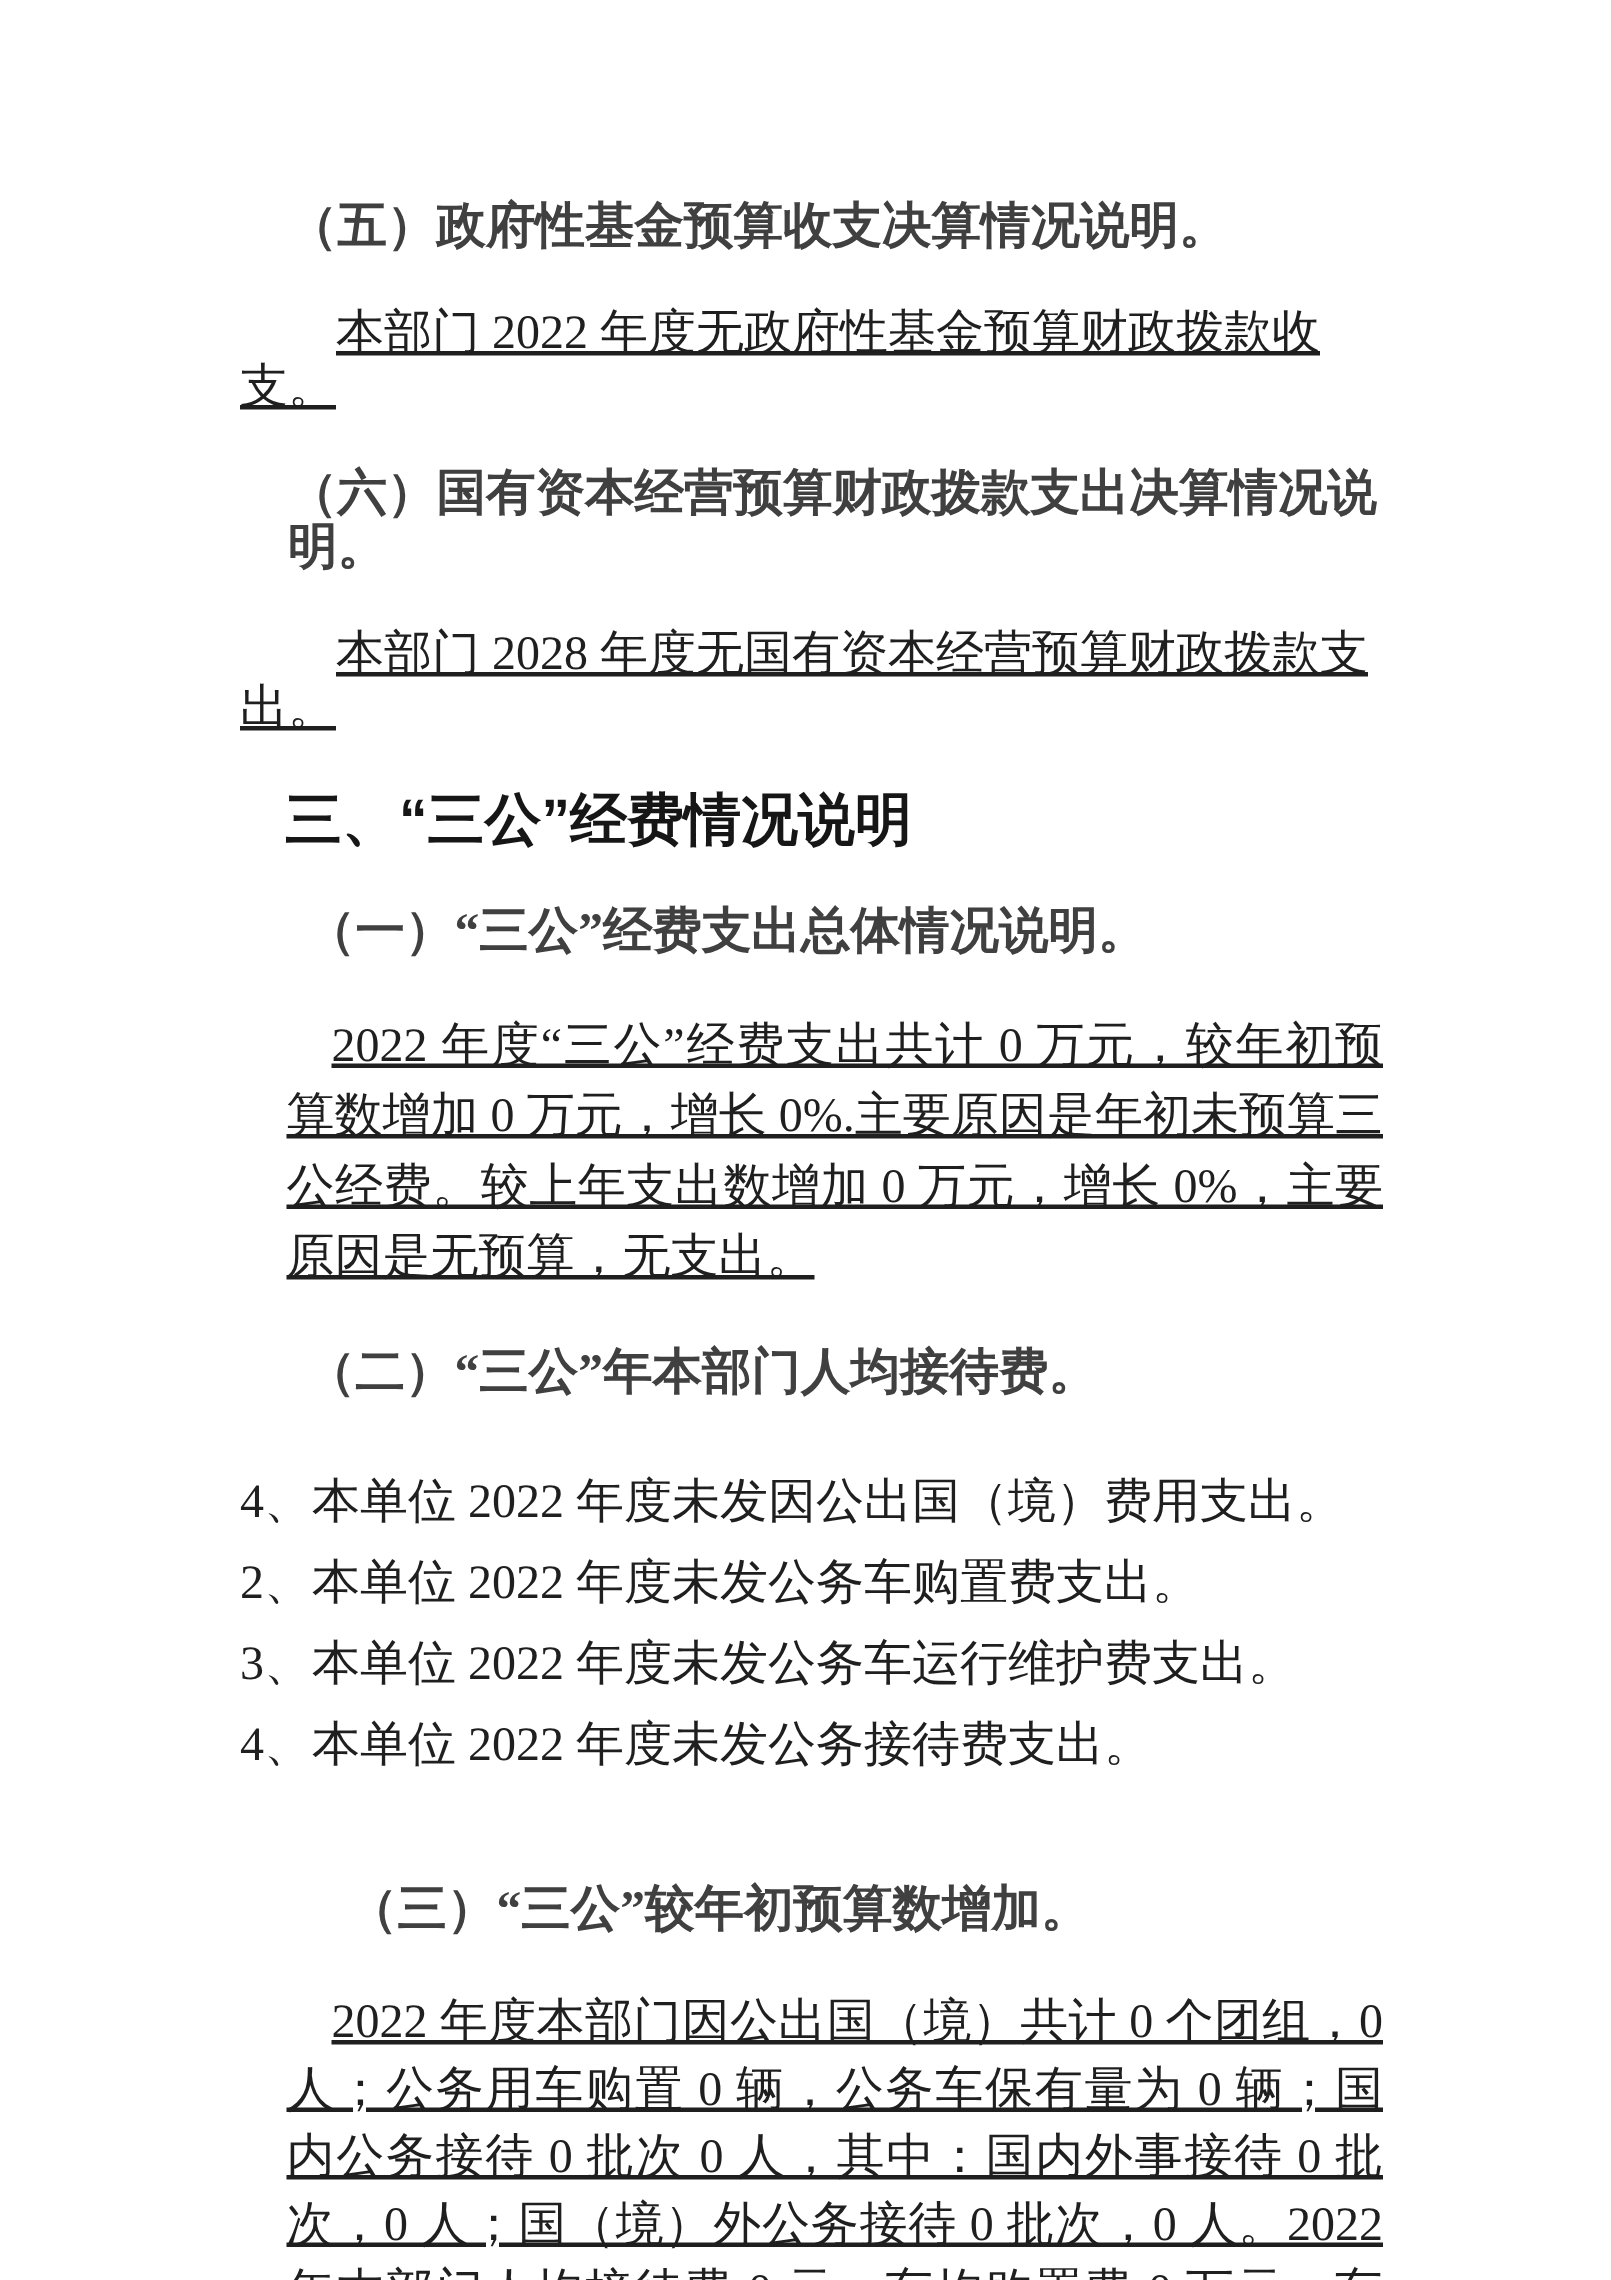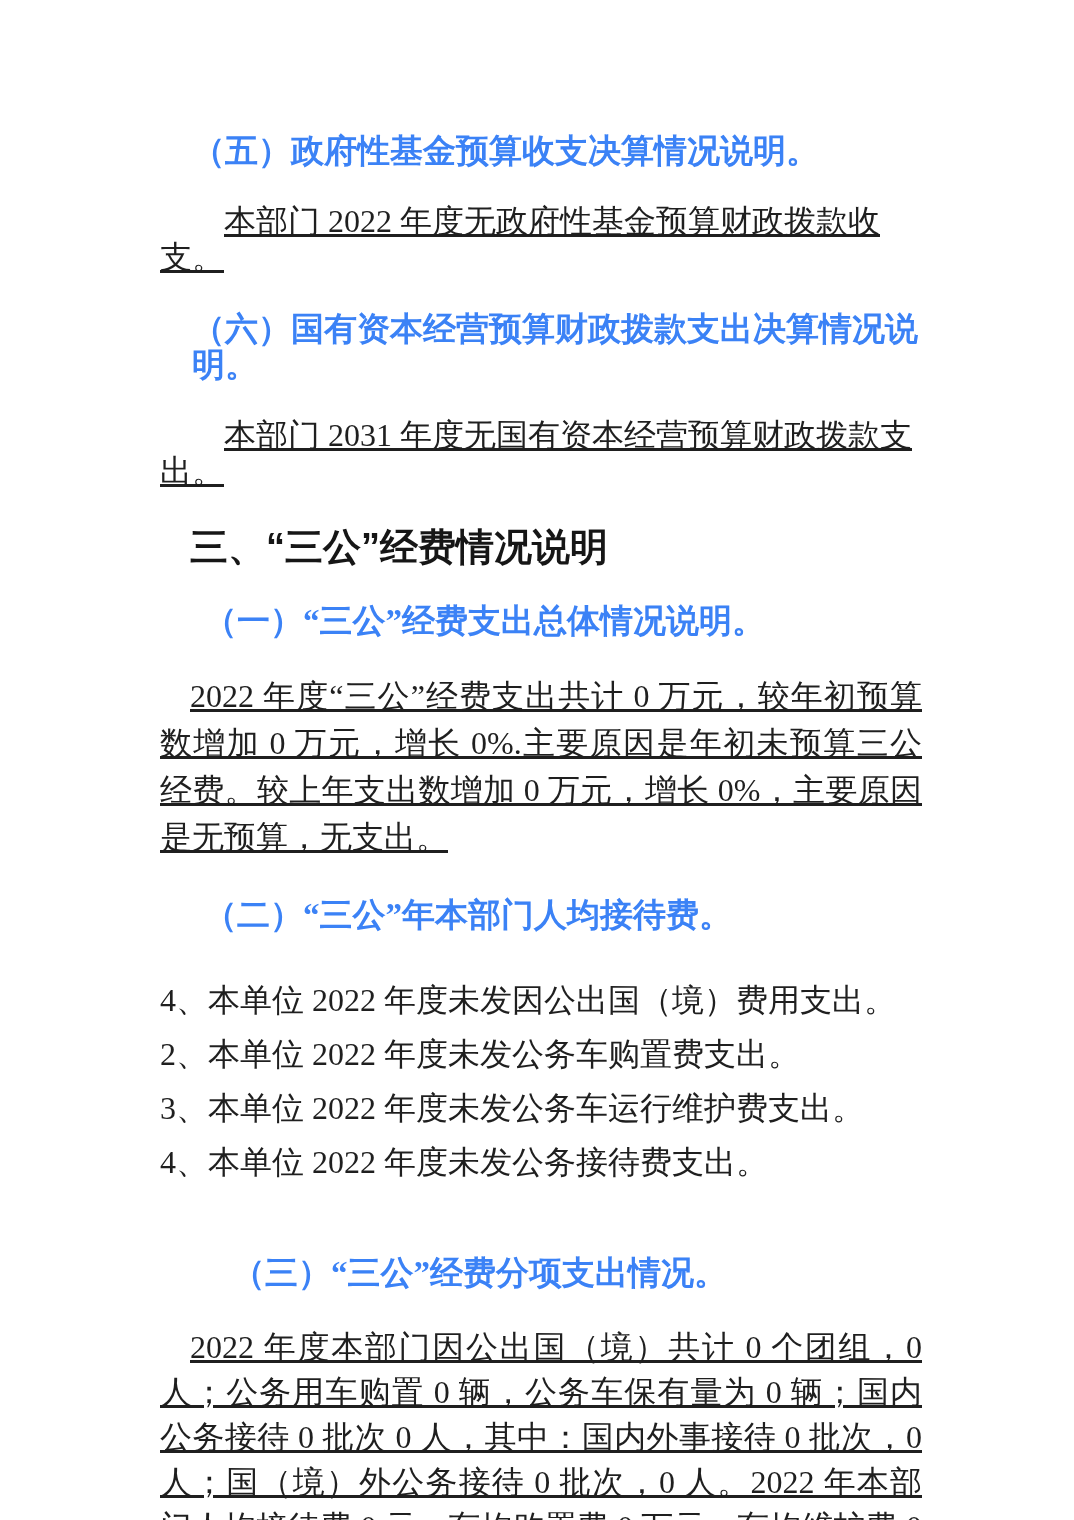--- a/index.html
+++ b/index.html
@@ -17,21 +17,21 @@
     position: absolute;
     top: 133px;
     left: 160px;
     width: 762px;
   }
   .h-sub {
     font-size: 33px;
     font-weight: 700;
     line-height: 36px;
     margin: 0 0 0 32px;
-    color: #3b82f6;
+    color: #404040;
   }
   .h-sub.level-one { margin-left: 44px; }
   .h-sub.level-three { margin-left: 72px; }
   .h-part {
     font-family: "Liberation Sans", "DejaVu Sans", sans-serif;
     font-size: 38px;
     font-weight: 700;
     line-height: 36px;
     margin: 40px 0 38px 30px;
     color: #161616;
@@ -41,21 +41,21 @@
     line-height: 47px;
     text-align: justify;
     margin: 34px 0 36px 0;
     text-decoration: underline;
   }
   .para.single {
     text-indent: 64px;
     text-align: left;
     line-height: 36px;
   }
-  .para.num-indent { text-indent: 30px; }
+  .para.num-indent { text-indent: 30px; margin-left: 31px; }
   .para.tight { line-height: 45px; margin-bottom: 0; }
   .item-list {
     margin: 40px 0 0 0;
     padding: 0;
     list-style: none;
     font-size: 32px;
   }
   .item-list li {
     line-height: 54px;
     text-align: left;
@@ -67,35 +67,35 @@
 
 <div class="page">
   <div class="content">
 
     <div class="h-sub">（五）政府性基金预算收支决算情况说明。</div>
 
     <p class="para single">本部门 2022 年度无政府性基金预算财政拨款收支。</p>
 
     <div class="h-sub">（六）国有资本经营预算财政拨款支出决算情况说明。</div>
 
-    <p class="para single">本部门 2031 年度无国有资本经营预算财政拨款支出。</p>
+    <p class="para single">本部门 2028 年度无国有资本经营预算财政拨款支出。</p>
 
     <div class="h-part">三、“三公”经费情况说明</div>
 
     <div class="h-sub level-one">（一）“三公”经费支出总体情况说明。</div>
 
     <p class="para num-indent">2022 年度“三公”经费支出共计 0 万元，较年初预算数增加 0 万元，增长 0%.主要原因是年初未预算三公经费。较上年支出数增加 0 万元，增长 0%，主要原因是无预算，无支出。</p>
 
     <div class="h-sub level-one">（二）“三公”年本部门人均接待费。</div>
 
     <ul class="item-list">
       <li>4、本单位 2022 年度未发因公出国（境）费用支出。</li>
       <li>2、本单位 2022 年度未发公务车购置费支出。</li>
       <li>3、本单位 2022 年度未发公务车运行维护费支出。</li>
       <li>4、本单位 2022 年度未发公务接待费支出。</li>
     </ul>
 
-    <div class="h-sub level-three gap-before-three">（三）“三公”经费分项支出情况。</div>
+    <div class="h-sub level-three gap-before-three">（三）“三公”较年初预算数增加。</div>
 
     <p class="para num-indent tight">2022 年度本部门因公出国（境）共计 0 个团组，0 人；公务用车购置 0 辆，公务车保有量为 0 辆；国内公务接待 0 批次 0 人，其中：国内外事接待 0 批次，0 人；国（境）外公务接待 0 批次，0 人。2022 年本部门人均接待费 0 元，车均购置费 0 万元，车均维护费 0 万元。</p>
 
   </div>
 </div>
 
 </body></html>

